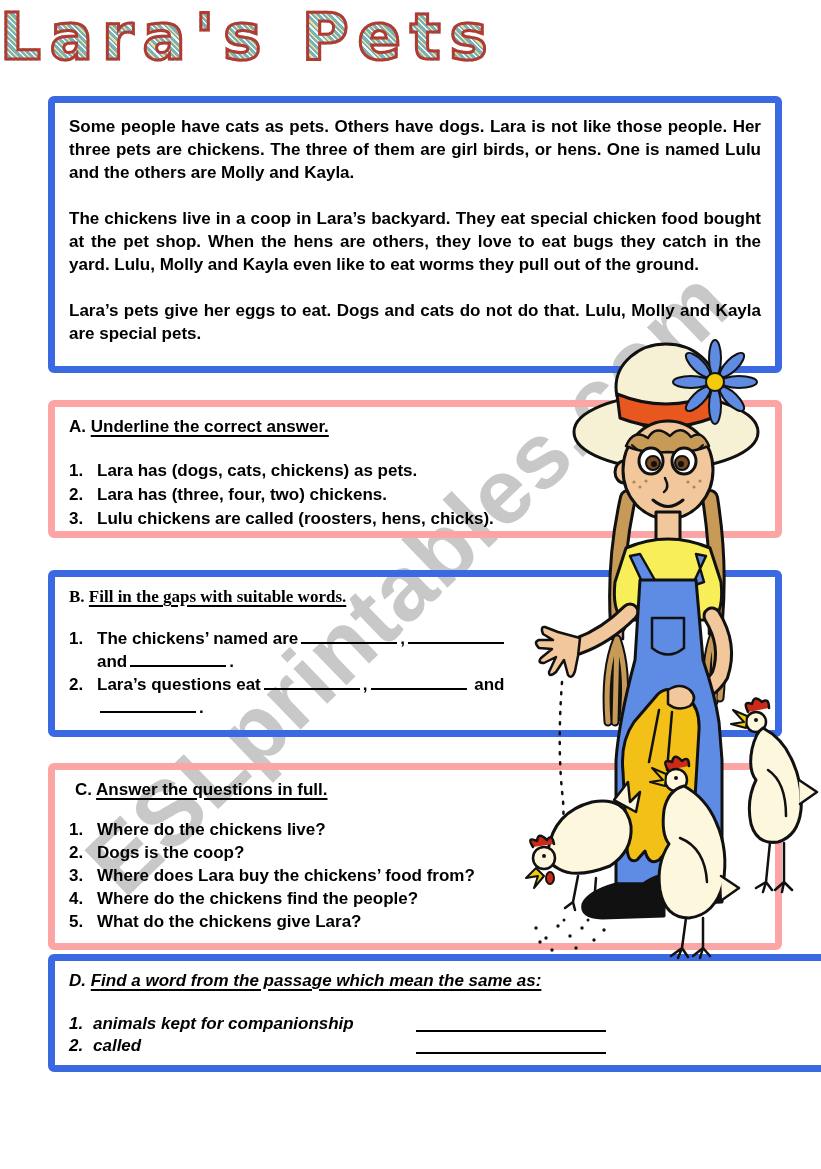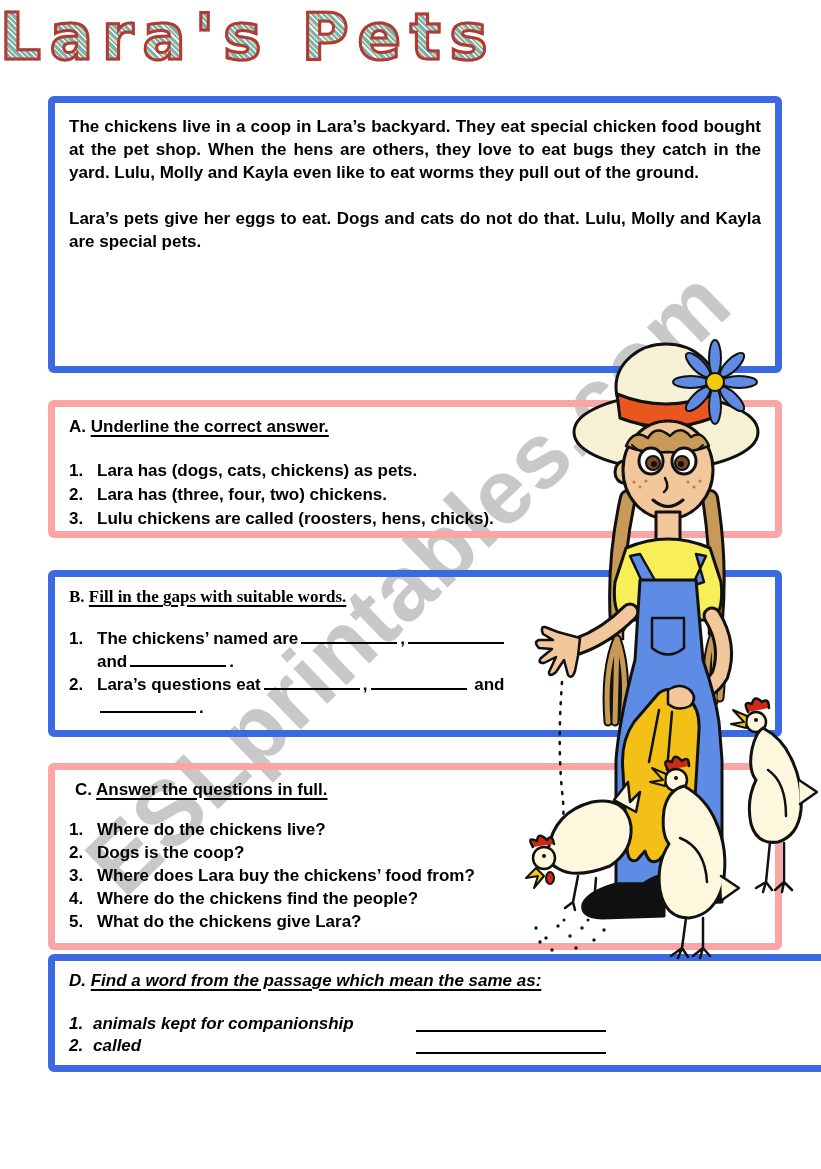--- a/index.html
+++ b/index.html
@@ -77,20 +77,21 @@
 
 <div class="page">
 
   <div class="watermark">ESLprintables.com</div>
 
   <div class="title-wrap">
     <span class="title-text">Lara's Pets</span>
   </div>
 
   <div class="box blue" id="passage-box">
+    <p>Some people have cats as pets. Others have dogs. Lara is not like those people. Her three pets are chickens. The three of them are girl birds, or hens. One is named Lulu and the others are Molly and Kayla.</p>
     <p>The chickens live in a coop in Lara’s backyard. They eat special chicken food bought at the pet shop. When the hens are others, they love to eat bugs they catch in the yard. Lulu, Molly and Kayla even like to eat worms they pull out of the ground.</p>
     <p>Lara’s pets give her eggs to eat. Dogs and cats do not do that. Lulu, Molly and Kayla are special pets.</p>
   </div>
 
   <div class="box gold" id="box-a">
     <div class="sec-head">
       <span>A.</span>
       <span class="sec-head-text">Underline the correct answer.</span>
     </div>
     <div class="q-row">

